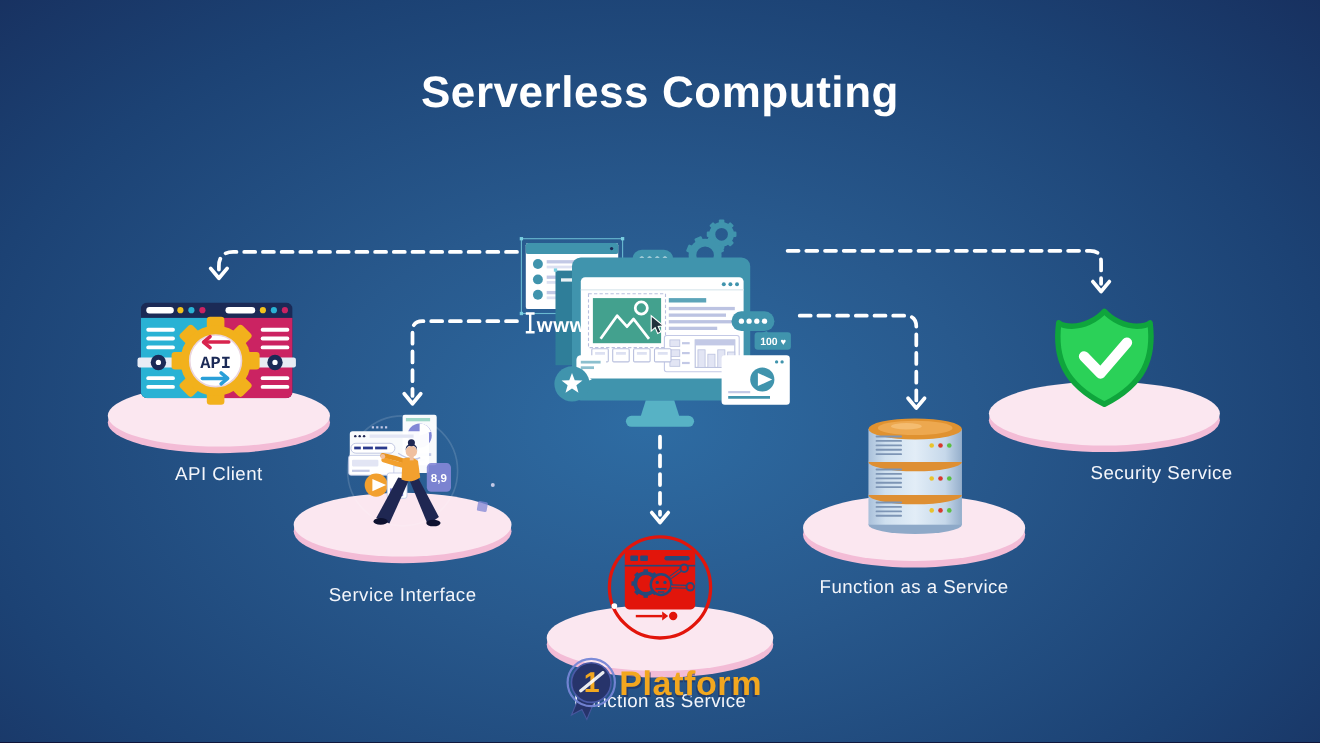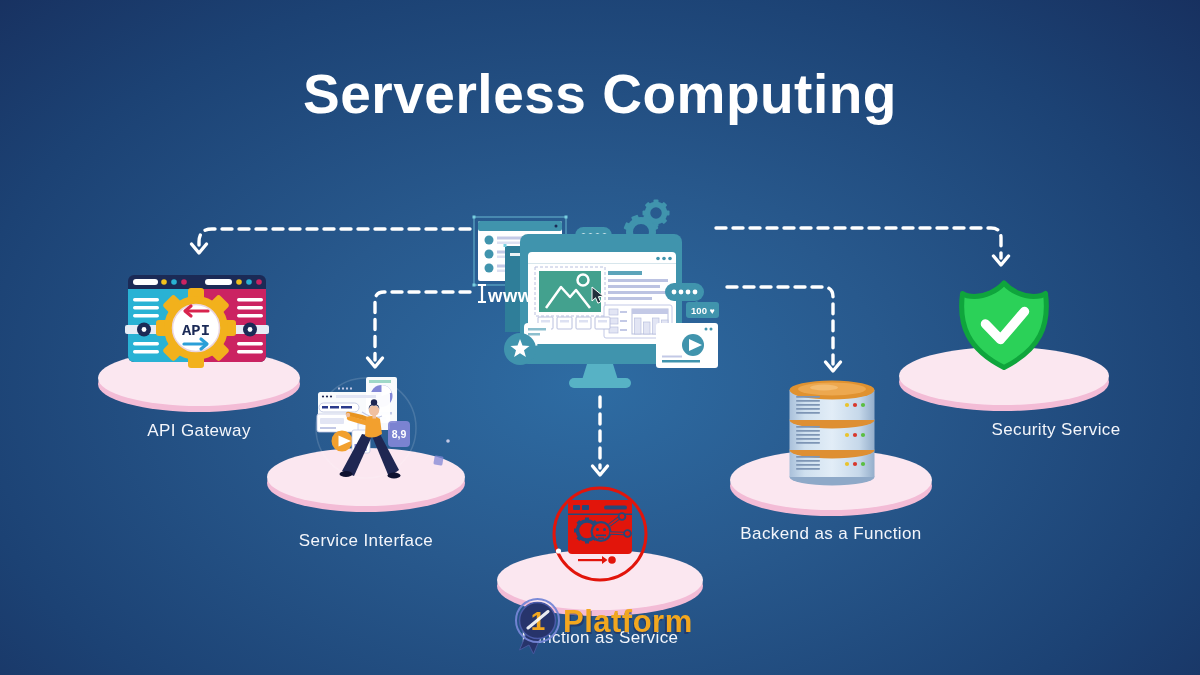--- a/index.html
+++ b/index.html
@@ -5,21 +5,21 @@
   html,body{margin:0;padding:0;background:#0c0828;}
   .canvas{
     position:relative;width:1200px;height:675px;overflow:hidden;
     font-family:"Liberation Sans",sans-serif;
     background:
       radial-gradient(ellipse 1500px 980px at 49% 57%,
         #2e6ca3 0%, #28598d 20%, #1c4274 42%, #142350 68%, #110e38 86%, #0c0828 100%);
   }
   .title{
     position:absolute;left:0;top:62px;width:100%;margin:0;
-    text-align:center;color:#ffffff;font-size:55px;font-weight:800;
+    text-align:center;color:#ffffff;font-size:40px;font-weight:800;
     letter-spacing:0.5px;font-family:"Liberation Sans",sans-serif;
     z-index:5;
   }
   .layer{position:absolute;left:0;top:0;width:1200px;height:675px;pointer-events:none;}
   .arrows{z-index:1}
   .discs{z-index:2}
   .illo{position:absolute;z-index:3;pointer-events:none;}
   .icon{position:absolute;z-index:4;pointer-events:none;}
   .node-label{
     position:absolute;transform:translateX(-50%);z-index:5;
@@ -455,24 +455,24 @@
 
   <svg class="icon" style="left:950px;top:274px;width:110px;height:102px" viewBox="950 274 110 102">
     <g>
       <path d="M1004 283 C1011 291 1023 296.5 1033.5 296.5 C1038.5 296.5 1043 295.5 1045.5 293.5
                C1049.5 325 1040.5 349 1004 367.5 C967.5 349 958.5 325 962.5 293.5
                C965 295.5 969.5 296.5 974.5 296.5 C985 296.5 997 291 1004 283 Z" fill="#2bd158" stroke="#0fa53c" stroke-width="5" stroke-linejoin="round"></path>
       <path d="M985.5 324 L1000.5 339.5 L1024.5 311.5" stroke="#ffffff" stroke-width="9.5" stroke-linecap="round" stroke-linejoin="round" fill="none"></path>
     </g>
   </svg>
 
-  <div class="node-label" style="left:199px;top:421px">API Gateway</div>
+  <div class="node-label" style="left:199px;top:421px">API Client</div>
   <div class="node-label" style="left:366px;top:531px">Service Interface</div>
   <div class="node-label" style="left:600px;top:628px">Function as Service</div>
-  <div class="node-label" style="left:831px;top:524px">Backend as a Function</div>
+  <div class="node-label" style="left:831px;top:524px">Function as a Service</div>
   <div class="node-label" style="left:1056px;top:420px">Security Service</div>
 
   <div class="watermark">
     <svg width="215" height="66" viewBox="505 597 215 66">
       <path d="M527 634 L519.5 652 L529 647 L533.5 656 L541 638 Z" fill="#27346b" stroke="#47579e" stroke-width="1"></path>
       <circle cx="537.5" cy="622.5" r="21.5" stroke="#7586d6" stroke-width="2" fill="none" opacity=".95"></circle>
       <circle cx="537.5" cy="622.5" r="18" fill="#27346b" stroke="#4a5aa8" stroke-width="1.5"></circle>
       <text x="538" y="631.5" text-anchor="middle" font-family="Liberation Sans,sans-serif" font-size="26" font-weight="700" fill="#f2a71f">1</text>
       <path d="M528 630 L548 613.5" stroke="#ffffff" stroke-width="3" stroke-linecap="round" opacity=".9"></path>
       <text x="564.5" y="635.5" font-family="Liberation Sans,sans-serif" font-size="31" font-weight="700" fill="#1d2a5e" opacity=".55">Platform</text>

